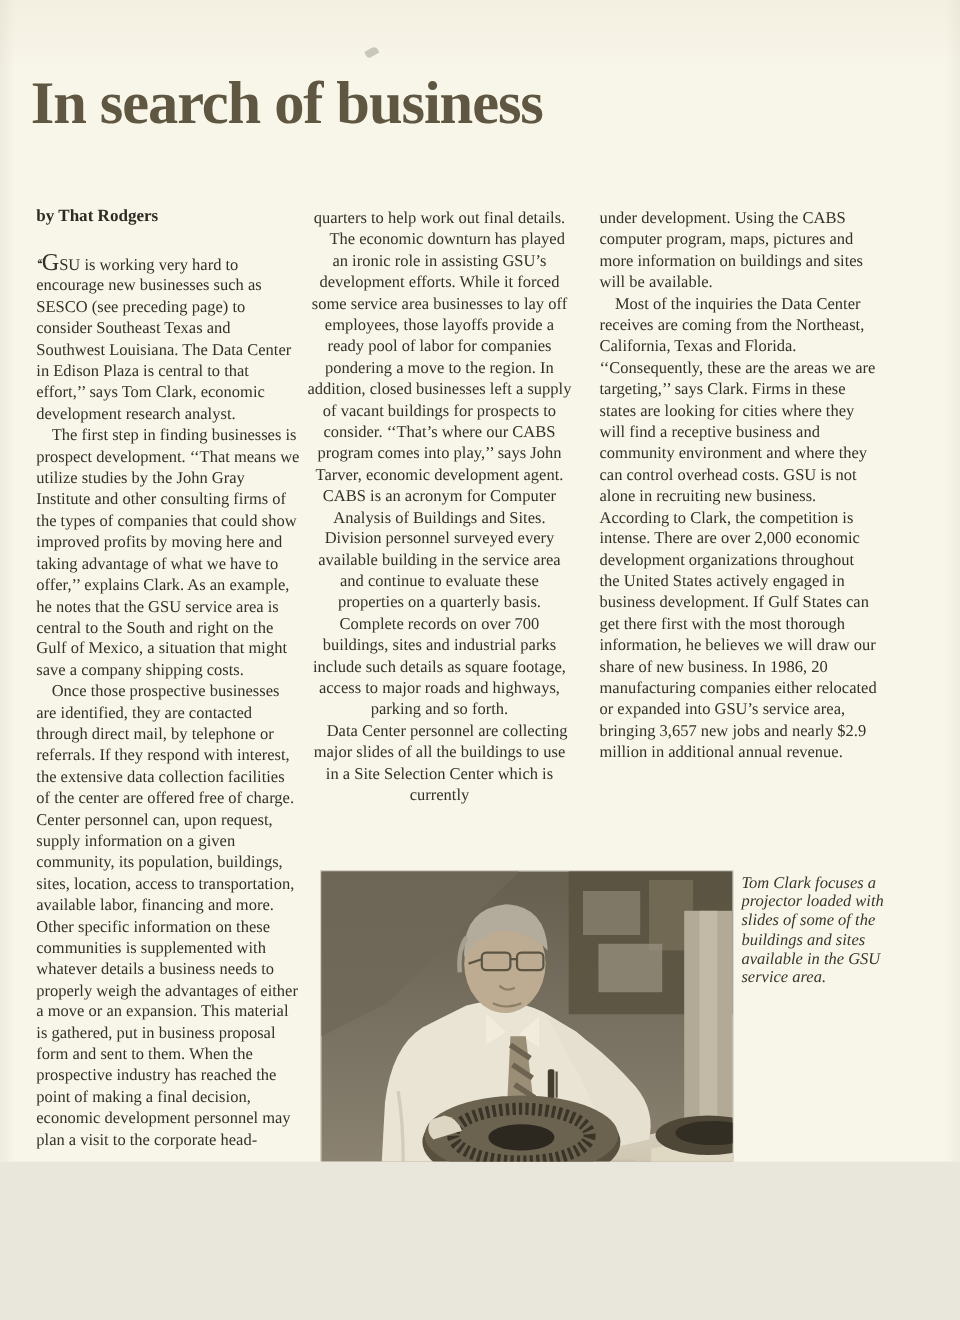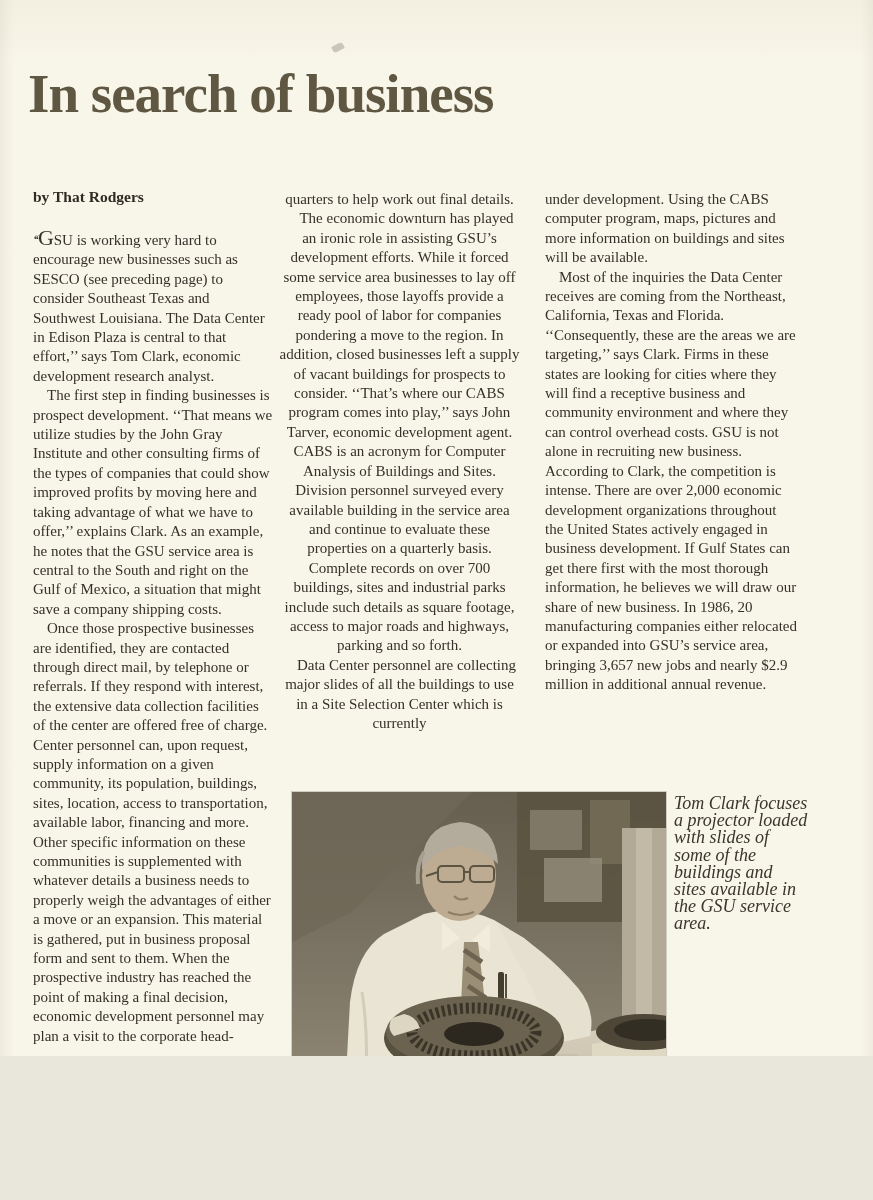--- a/index.html
+++ b/index.html
@@ -17,21 +17,21 @@
   .col p.indent{text-indent:14px;}
   #col1{left:33px;top:211px;margin-top:16px;}
   #col2{left:279px;top:190px;text-align:center;}
   #col3{left:545px;top:190px;width:252px;}
   .qmarks{letter-spacing:-2px;}
   .bigcap{font-size:22px;line-height:1;}
   .photo{position:absolute;left:292px;top:792px;width:374px;height:320px;margin:0;
          box-shadow:0 0 0 1px rgba(90,85,70,.25);}
   .photo svg{display:block;width:100%;height:100%;}
   .caption{position:absolute;left:674px;top:795px;width:134px;
-           font-style:italic;font-size:18px;line-height:17.2px;color:#3a362d;}
+           font-style:italic;font-size:15px;line-height:17.2px;color:#3a362d;}
   .pagenum{position:absolute;left:766px;top:1122px;font-size:16px;color:#35312a;}
   .mark-top{position:absolute;left:332px;top:44px;width:12px;height:7px;background:#a3a291;
             opacity:.55;transform:rotate(-28deg);border-radius:1px 4px 1px 3px;}
 </style>
 </head>
 <body>
 
 <div class="page">
 
   <div class="mark-top"></div>

